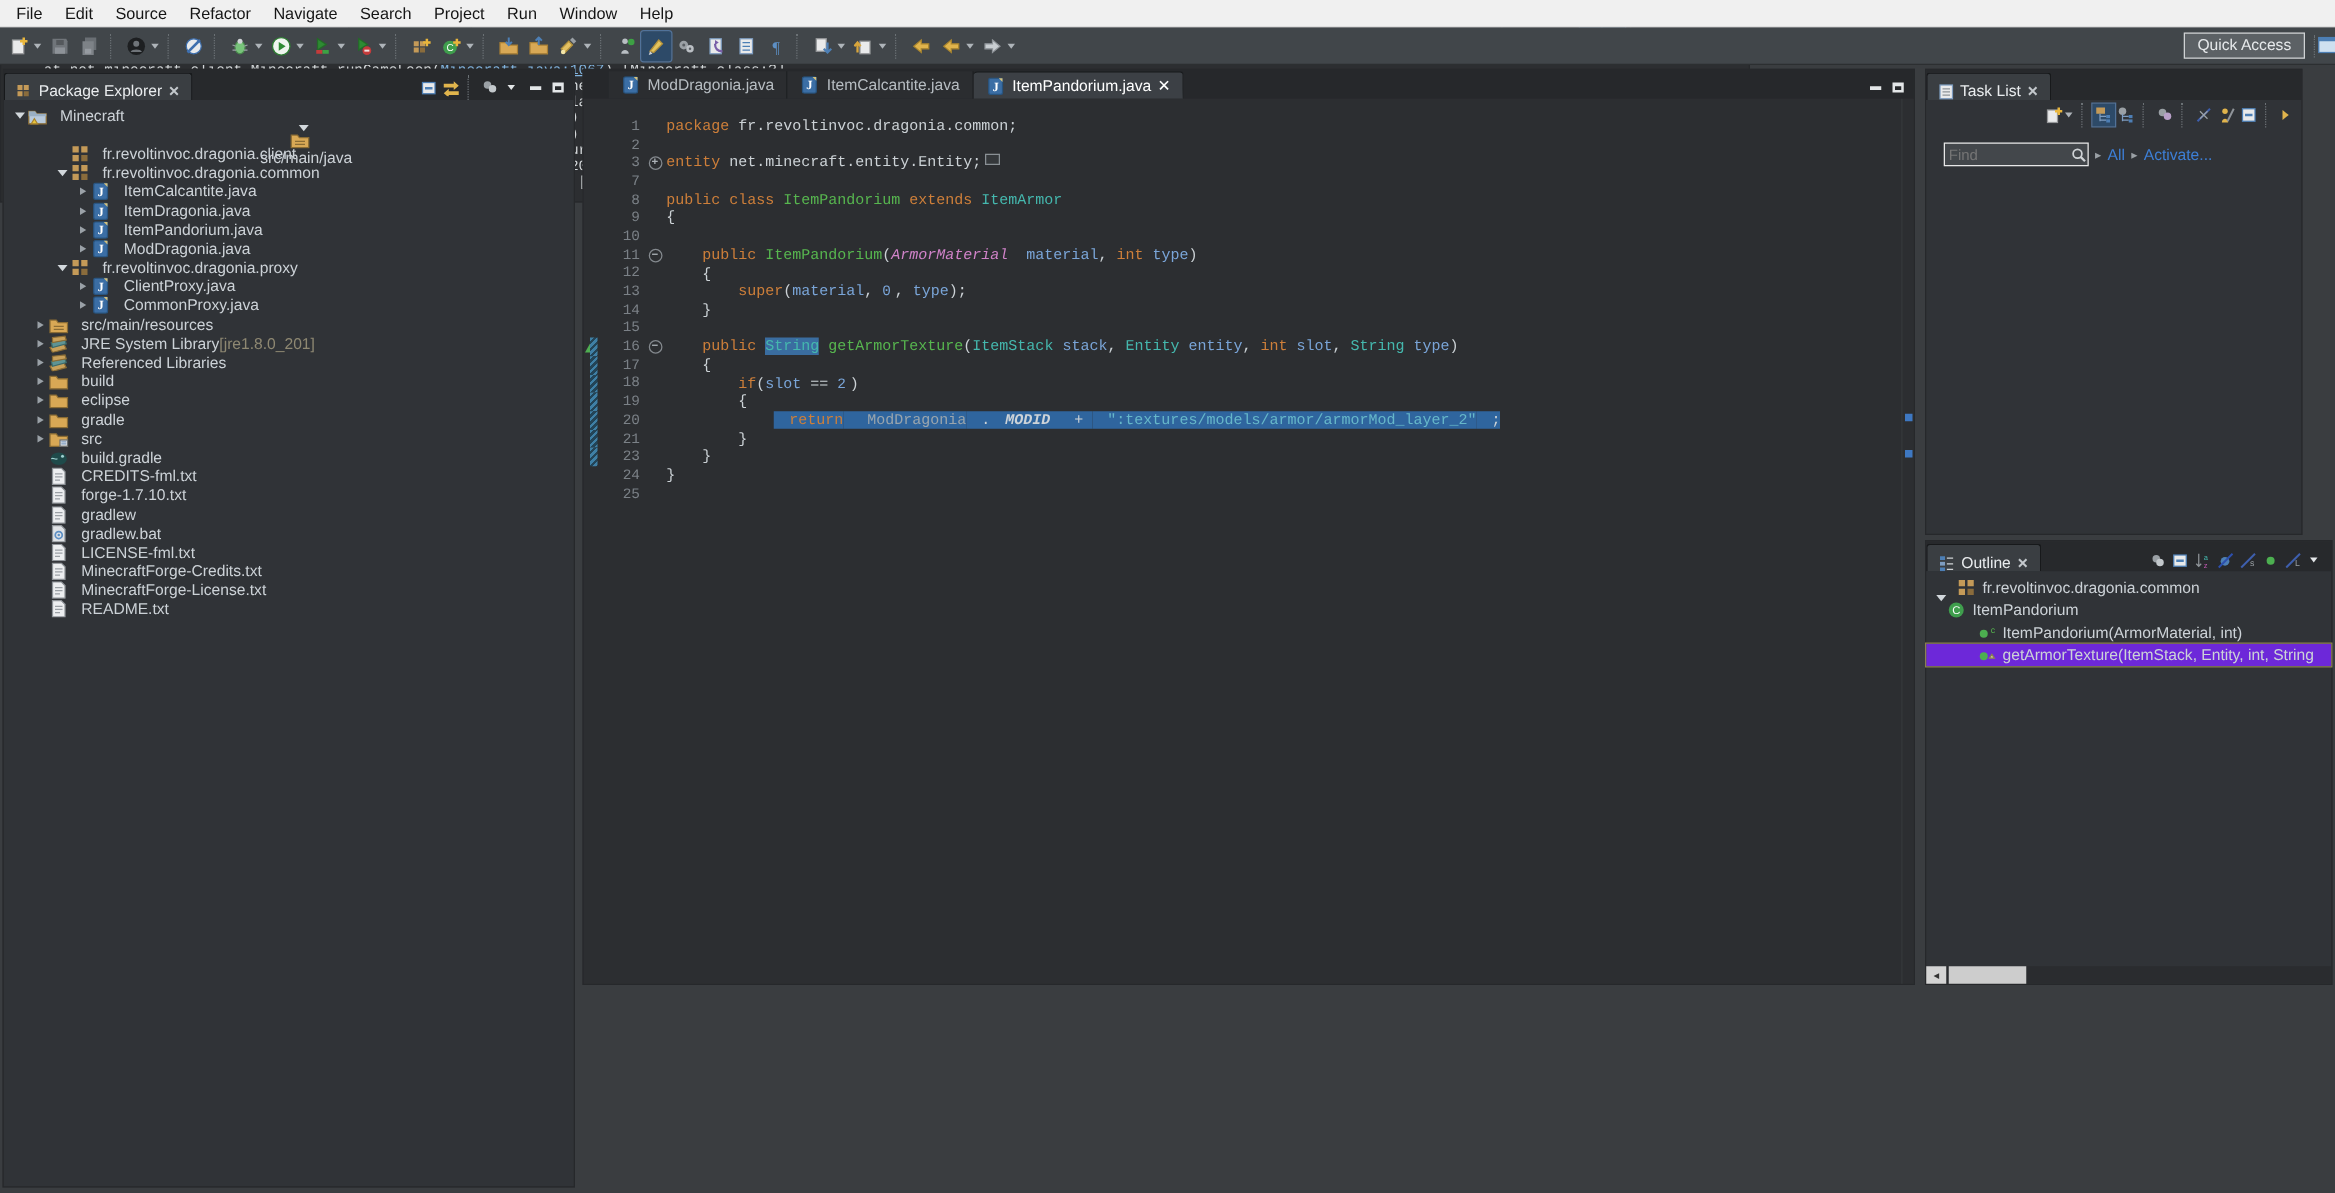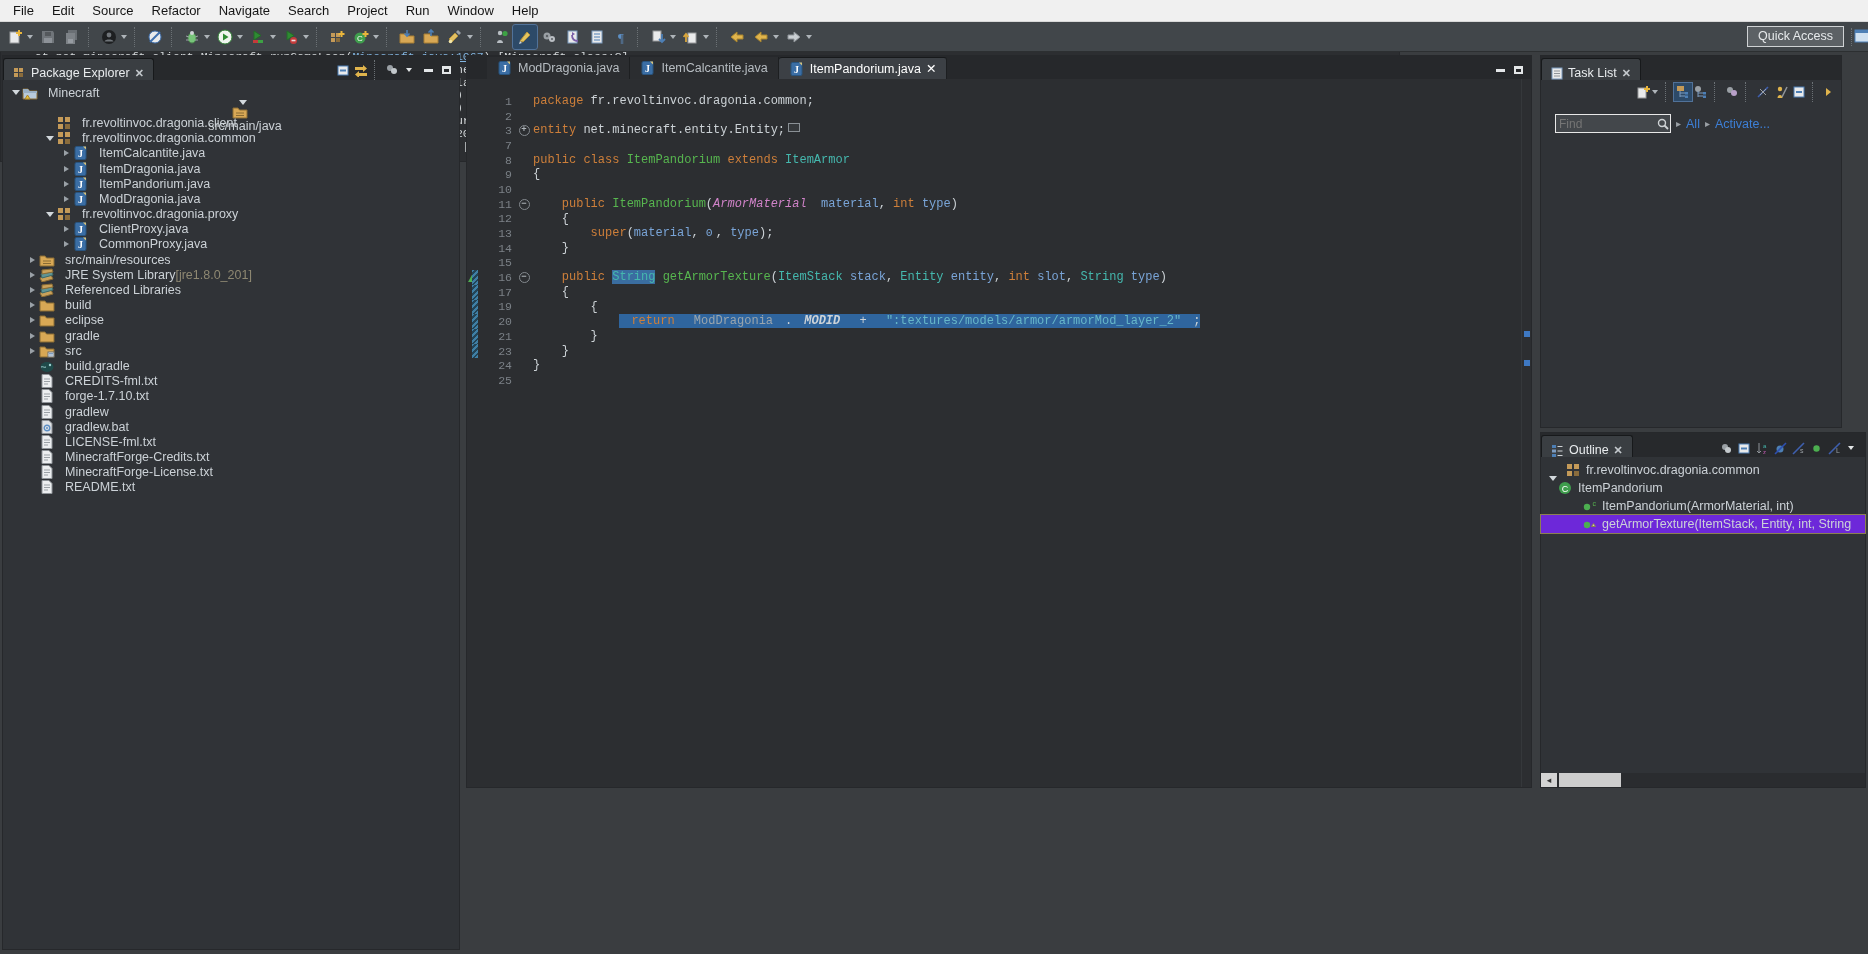--- a/index.html
+++ b/index.html
@@ -799,20 +799,26 @@
           <span class="fold">
             <span class="fm">−</span>
           </span>
           <span class="code"><span class="tok def">    </span><span class="tok kw">public </span><span class="tok type occ">String</span><span class="tok def"> </span><span class="tok decl">getArmorTexture</span><span class="tok def">(</span><span class="tok type">ItemStack</span><span class="tok def"> </span><span class="tok param">stack</span><span class="tok def">, </span><span class="tok type">Entity</span><span class="tok def"> </span><span class="tok param">entity</span><span class="tok def">, </span><span class="tok kw">int</span><span class="tok def"> </span><span class="tok param">slot</span><span class="tok def">, </span><span class="tok type">String</span><span class="tok def"> </span><span class="tok param">type</span><span class="tok def">)</span></span>
         </div>
         <div class="cl">
           <span class="ann range"></span>
           <span class="num">17</span>
           <span class="fold"></span>
           <span class="code"><span class="tok def">    {</span></span>
+        </div>
+        <div class="cl">
+          <span class="ann range"></span>
+          <span class="num">18</span>
+          <span class="fold"></span>
+          <span class="code"><span class="tok def">        </span><span class="tok kw">if</span><span class="tok def">(</span><span class="tok param">slot</span><span class="tok def"> == </span><span class="tok num">2</span><span class="tok def">)</span></span>
         </div>
         <div class="cl">
           <span class="ann range"></span>
           <span class="num">19</span>
           <span class="fold"></span>
           <span class="code"><span class="tok def">        {</span></span>
         </div>
         <div class="cl">
           <span class="ann range"></span>
           <span class="num">20</span>

